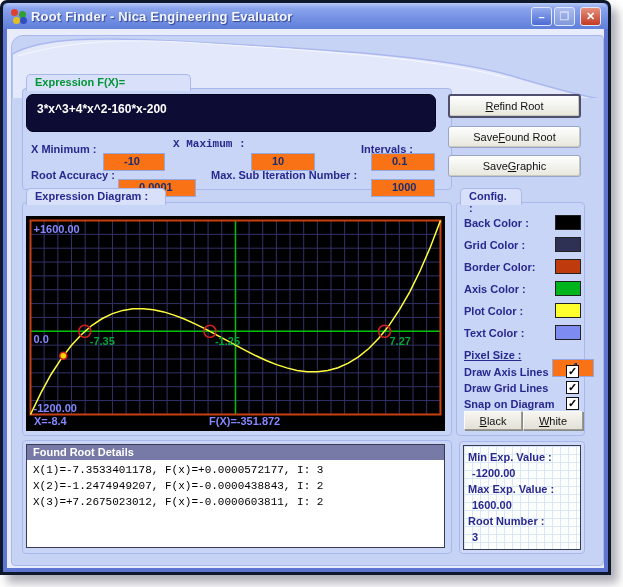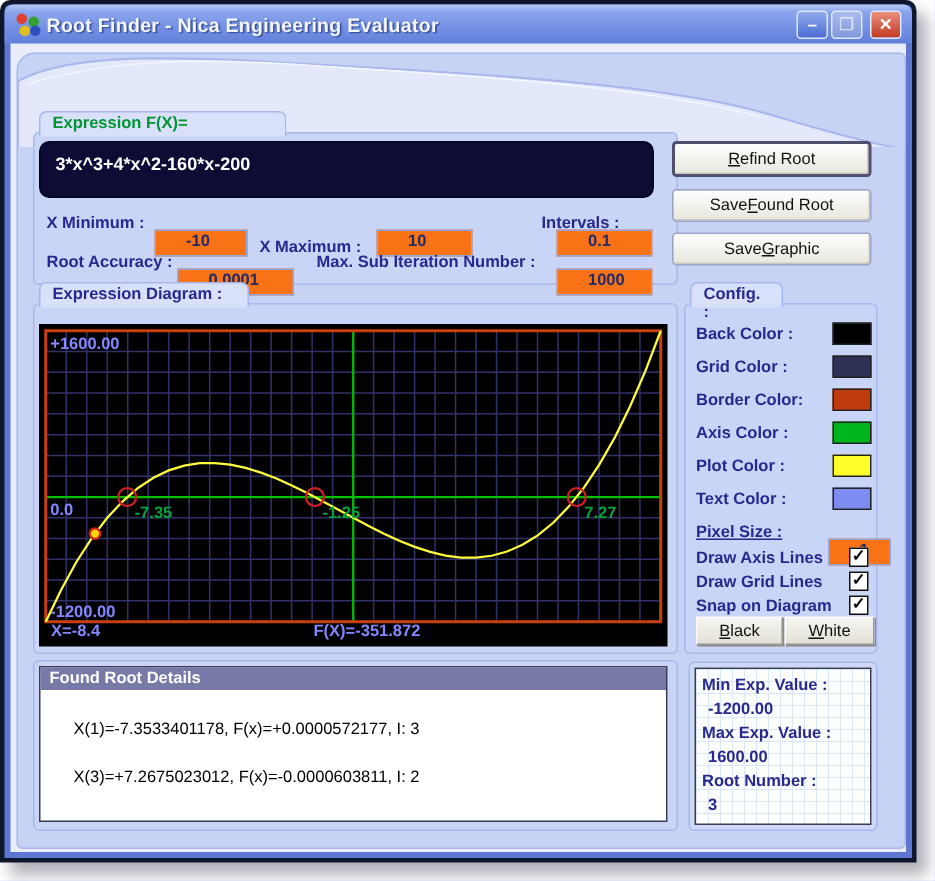--- a/index.html
+++ b/index.html
@@ -64,22 +64,22 @@
     border:1px solid #9a9a94; border-top-color:#fbfbf8; border-left-color:#fbfbf8;
     font-size:11px; color:#111; display:flex; align-items:center; justify-content:center;
     box-shadow:1px 1px 0 #8b8b85; }
   .smallbtn u { text-decoration:underline; }
 
   
   #found-box { position:absolute; left:14px; top:408px; width:419px; height:104px;
     border:1px solid #3a3a55; background:#fff; }
   #found-header { height:15px; background:#7779a6; color:#fff; font-size:11px; font-weight:bold;
     padding:1px 0 0 6px; }
-  .found-line { font-family:Liberation Sans, sans-serif; font-size:11px;
-    color:#000; padding-left:22px; margin-top:20px; white-space:pre; }
+  .found-line { font-family:Liberation Mono, monospace; font-size:11px;
+    color:#000; padding-left:6px; margin-top:4px; white-space:pre; }
 
   
   #info-outer { position:absolute; left:447px; top:405px; width:126px; height:113px;
     border:1px solid #a8b8ec; border-radius:4px; background:#cdd9f7; }
   #info-box { position:absolute; left:3px; top:3px; width:118px; height:105px;
     border:1px solid #3a3a55; background:#fdfefe;
     background-image:linear-gradient(#d9e8f6 1px, transparent 1px), linear-gradient(90deg, #d9e8f6 1px, transparent 1px);
     background-size:8px 8px; padding:3px 0 0 4px; }
   .info-lbl { font-size:11px; font-weight:bold; color:#28288e; line-height:16px; white-space:nowrap; }
   .info-val { font-size:11px; font-weight:bold; color:#28288e; line-height:16px; padding-left:4px; }
@@ -113,21 +113,21 @@
         </svg>
       </div>
       <div id="page-header-text">Find Root Of Expression</div>
 
       <div class="grp" style="left:10px; top:52px; width:430px; height:102px;"></div>
       <div class="grp-tab tab-green" style="left:14px; top:38px; width:165px;">Expression F(X)=</div>
       <div id="expr-box">3*x^3+4*x^2-160*x-200</div>
 
       <span class="lbl" style="left:19px; top:107px;">X Minimum :</span>
       <span class="field" style="left:91px; top:104px; width:62px;">-10</span>
-      <span class="lbl" style="left:161px; top:123px;">X Maximum :</span>
+      <span class="lbl" style="left:161px; top:102px;font-family:Liberation Mono, monospace;">X Maximum :</span>
       <span class="field" style="left:239px; top:104px; width:64px;">10</span>
       <span class="lbl" style="left:305px; top:107px;margin-left:44px;">Intervals :</span>
       <span class="field" style="left:359px; top:104px; width:64px;">0.1</span>
 
       <span class="lbl" style="left:19px; top:133px;">Root Accuracy :</span>
       <span class="field" style="left:106px; top:130px; width:78px;">0.0001</span>
       <span class="lbl" style="left:199px; top:133px;">Max. Sub Iteration Number :</span>
       <span class="field" style="left:359px; top:130px; width:64px;">1000</span>
 
       <div class="pushbtn default" style="left:436px; top:58px; width:133px;">
@@ -250,20 +250,21 @@
       <div class="smallbtn" style="left:511px; top:375px; width:60px;">
         <span></span>
           <u>W</u>
           <span>hite</span>
       </div>
 
       <div class="grp" style="left:10px; top:404px; width:430px; height:114px;"></div>
       <div id="found-box">
         <div id="found-header">Found Root  Details</div>
         <div class="found-line">X(1)=-7.3533401178, F(x)=+0.0000572177, I: 3</div>
+        <div class="found-line">X(2)=-1.2474949207, F(x)=-0.0000438843, I: 2</div>
         <div class="found-line">X(3)=+7.2675023012, F(x)=-0.0000603811, I: 2</div>
       </div>
 
       <div id="info-outer">
         <div id="info-box">
           <div class="info-lbl">Min Exp. Value :</div>
           <div class="info-val">-1200.00</div>
           <div class="info-lbl">Max Exp. Value :</div>
           <div class="info-val">1600.00</div>
           <div class="info-lbl">Root Number :</div>

